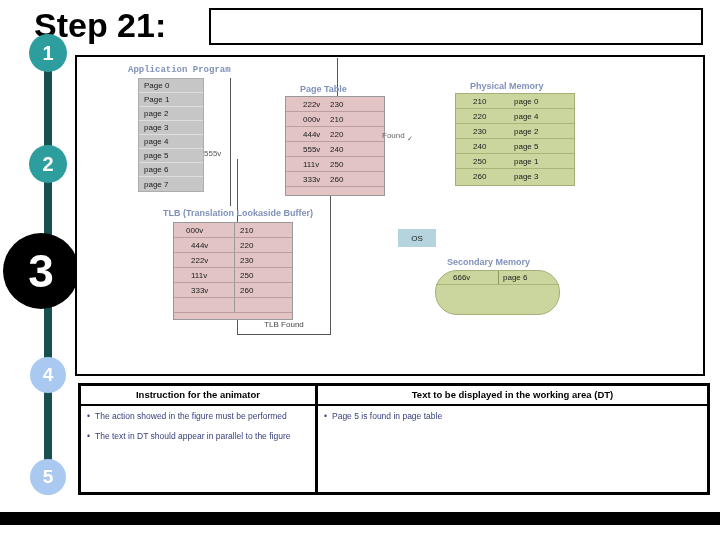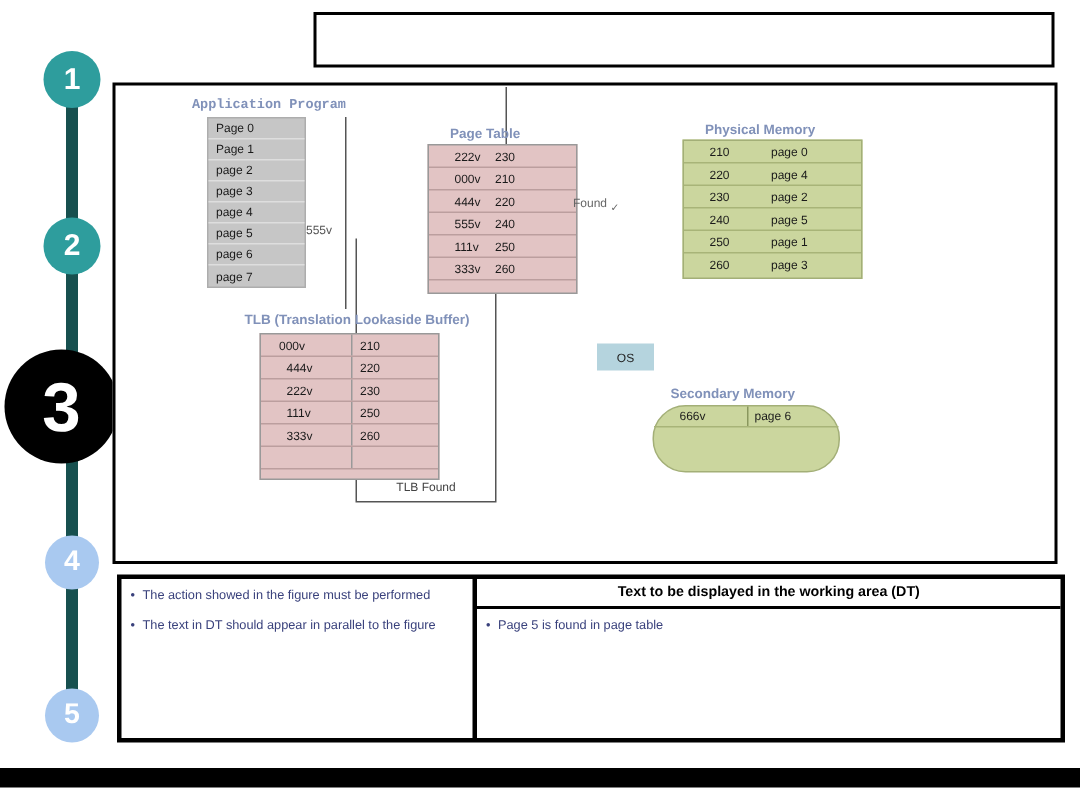--- a/index.html
+++ b/index.html
@@ -85,20 +85,21 @@
   .bullet{display:flex;font-size:8.5px;color:#39417C;line-height:1.3;margin-bottom:9px;}
   .bullet .dot{width:8px;flex:none;}
 
   .bottom-bar{position:absolute;left:0;top:512px;width:720px;height:13px;background:#000;}
 </style>
 </head>
 <body>
 
 <div id="slide">
 
+  <div class="step-title">Step 21:</div>
   <div class="title-box"></div>
 
   <div class="rail"></div>
   <div class="circle c1" style="background:#2E9D9D">
       <span>1</span>
     </div>
   <div class="circle c2" style="background:#2E9D9D">
       <span>2</span>
     </div>
   <div class="circle c3" style="background:#000000">
@@ -223,20 +224,21 @@
   <div class="tlabel" style="left:447px;top:257px;color:#8091B9;">Secondary Memory</div>
   <div class="tbl green sm-tbl">
     <div class="trow">
         <span class="cell-l">666v</span>
         <span class="cell-r">page 6</span>
       </div>
   </div>
 
   <div class="notes">
     <div class="notes-col notes-left">
+      <div class="notes-header">Instruction for the animator</div>
       <div class="notes-body">
         <div class="bullet">
             <span class="dot">•</span>
             <span>The action showed in the figure must be performed</span>
           </div>
         <div class="bullet">
             <span class="dot">•</span>
             <span>The text in DT should appear  in parallel to the figure</span>
           </div>
       </div>

